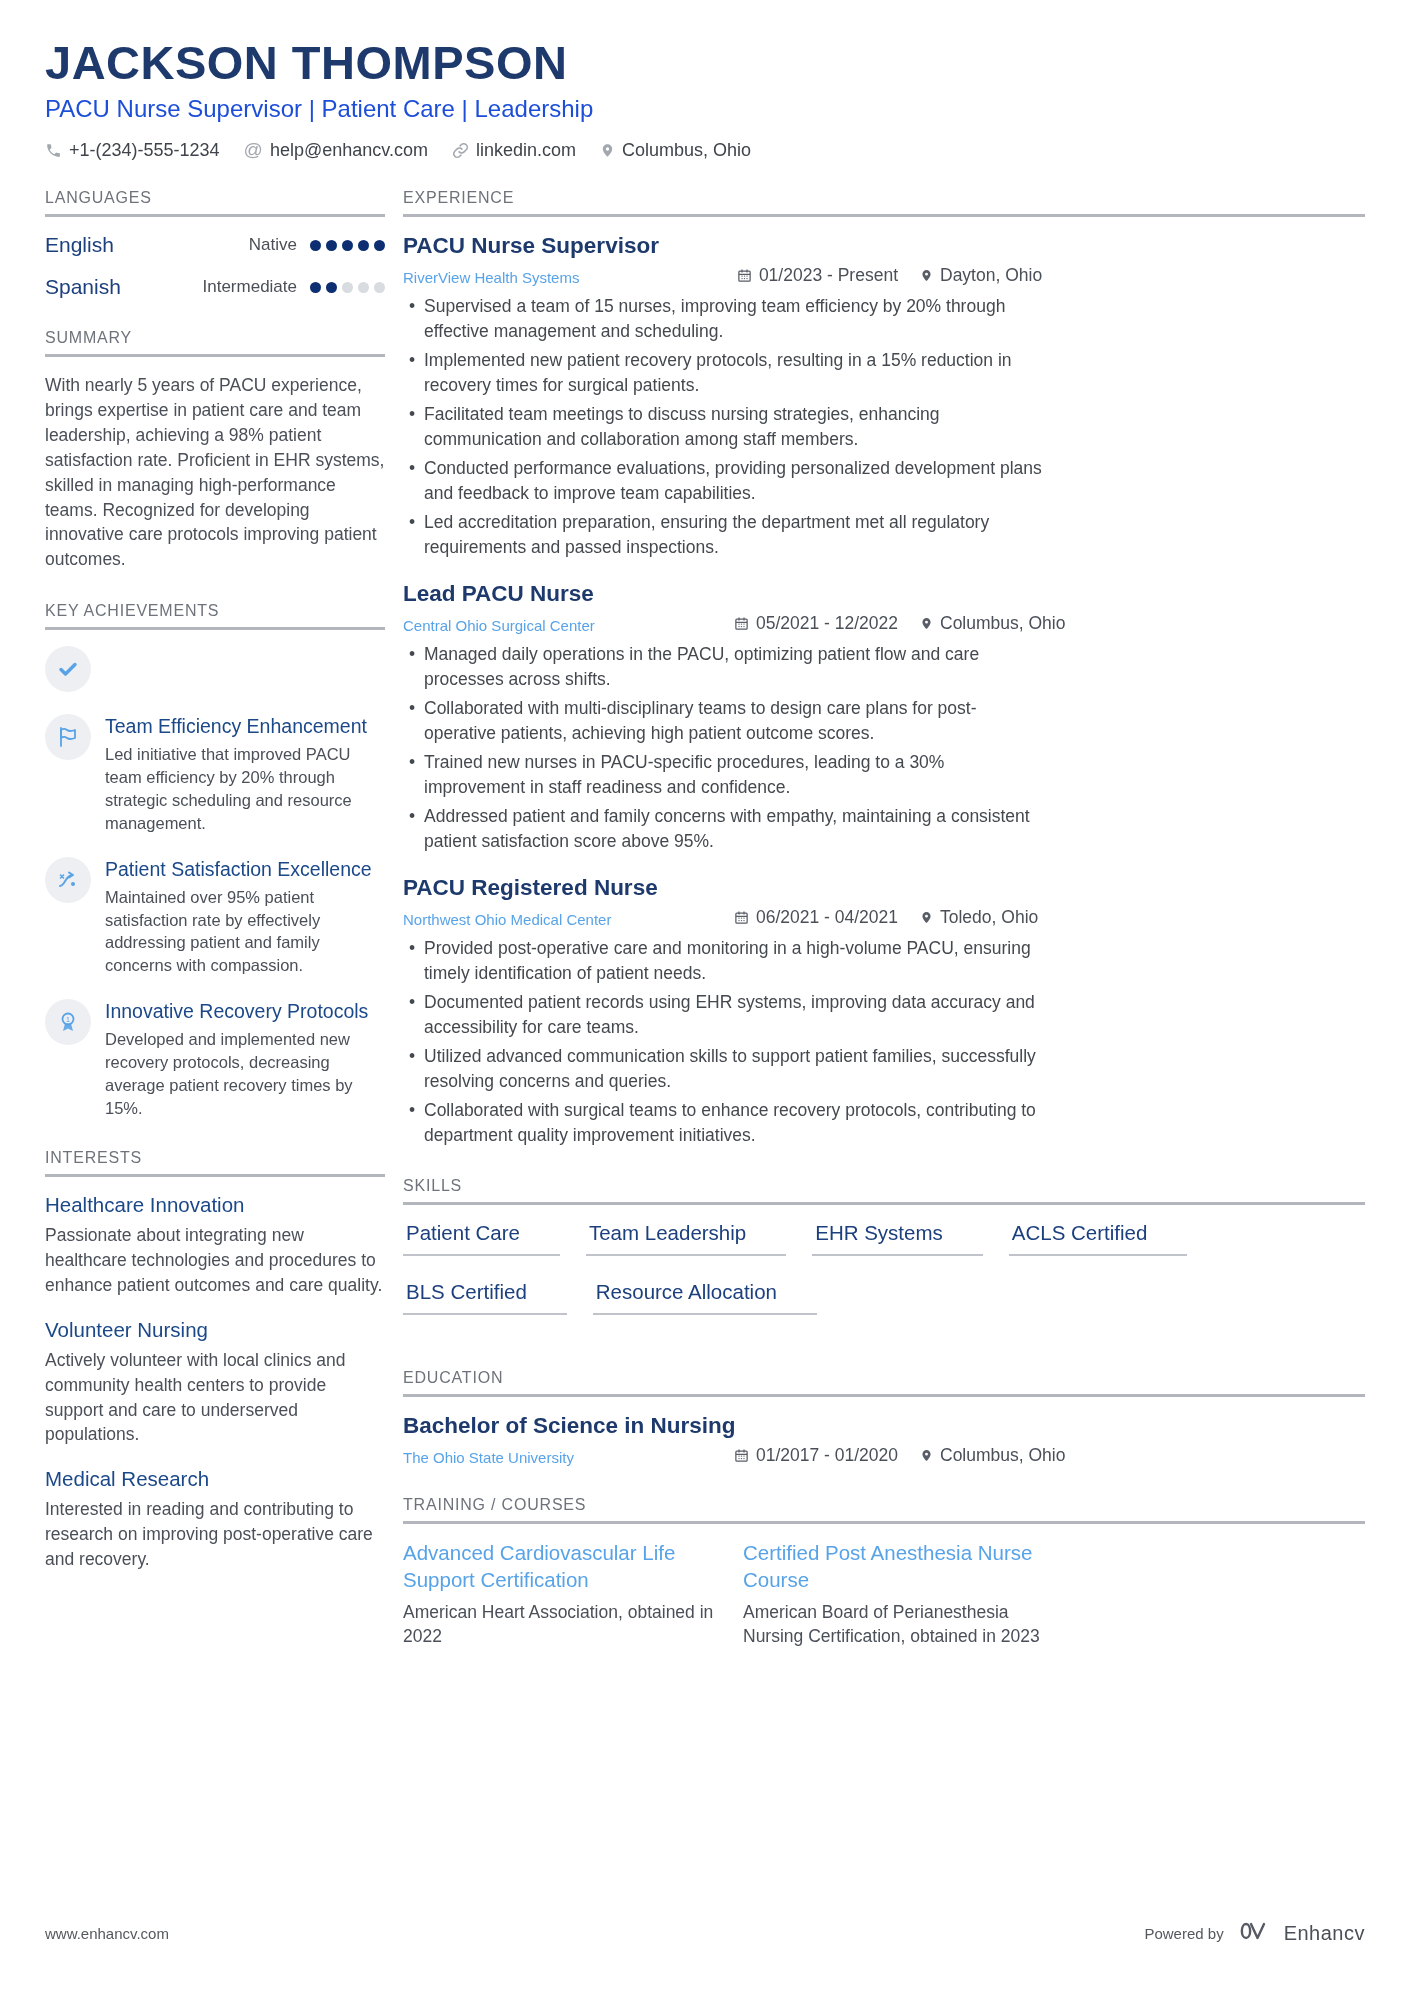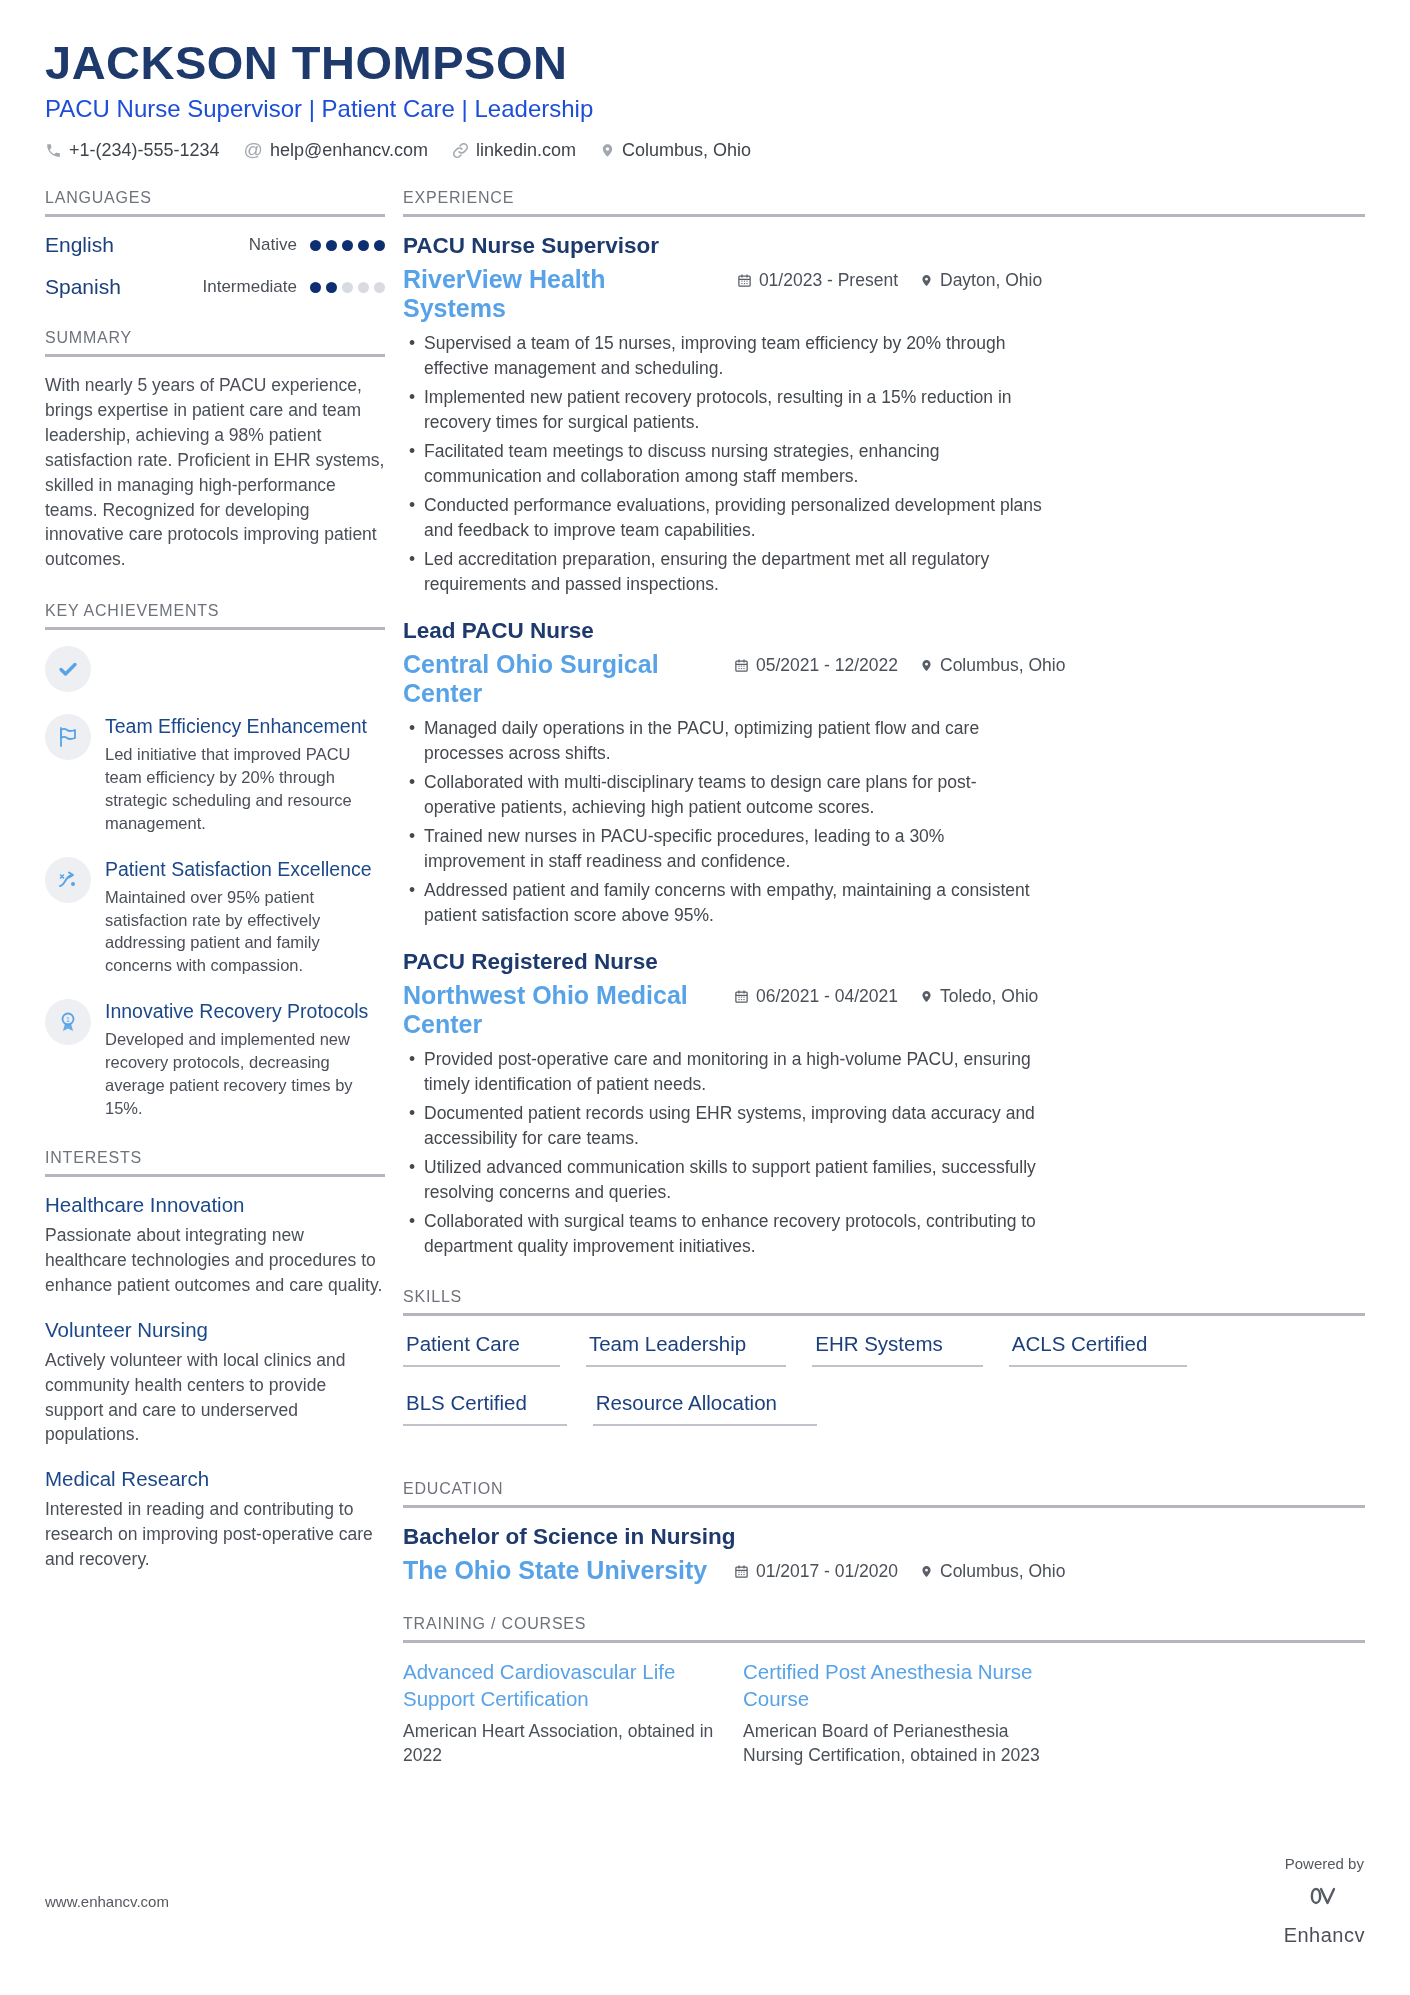--- a/index.html
+++ b/index.html
@@ -60,21 +60,21 @@
   .ach-text { font-size: 16.5px; line-height: 1.38; color: #4a4f58; }
 
   
   .int-item { margin-bottom: 20px; }
   .int-title { font-size: 20.5px; color: #1b4889; font-weight: 500; margin-bottom: 6px; }
 
   
   .job { margin-bottom: 22px; }
   .job-role { font-size: 22.5px; color: #1e3a6d; font-weight: 600; margin-bottom: 6px; }
   .job-meta-row { display: flex; align-items: baseline; padding-right: 295px; margin-bottom: 8px; }
-  .job-company { flex: 1; font-size: 25px; color: #58a3e7; font-weight: 700; }
+  .job-company { flex: 1; font-size: 15px; color: #58a3e7; font-weight: 400; }
   .meta-chunk { display: flex; align-items: center; gap: 7px; font-size: 17.5px; color: #4b5058; white-space: nowrap; }
   .meta-date { width: 190px; justify-content: flex-end; }
   .meta-loc { width: 150px; margin-left: 22px; }
   .meta-icon { color: #585d66; display: inline-flex; }
   ul.bullets { list-style: none; max-width: 640px; }
   ul.bullets li {
     font-size: 17.5px; line-height: 1.4; color: #44494f;
     padding-left: 21px; position: relative; margin-bottom: 5px;
   }
   ul.bullets li::before { content: "•"; position: absolute; left: 6px; color: #44494f; }
@@ -94,21 +94,21 @@
   .training-grid { display: grid; grid-template-columns: 320px 320px; column-gap: 20px; }
   .course-title { font-size: 20.5px; color: #58a3e7; font-weight: 500; line-height: 1.3; margin-bottom: 6px; }
   .course-text { font-size: 17.5px; line-height: 1.38; color: #4a4f58; }
 
   
   .footer {
     position: absolute; left: 45px; right: 45px; bottom: 48px;
     display: flex; align-items: center; justify-content: space-between;
   }
   .footer-url { font-size: 15px; color: #55595f; }
-  .footer-right { display: flex; align-items: center; gap: 12px; flex-direction: column; }
+  .footer-right { display: flex; align-items: center; gap: 12px; }
   .powered { font-size: 15px; color: #55595f; }
   .brand { font-size: 20px; color: #4b5058; letter-spacing: 0.5px; }
 </style>
 </head>
 <body>
 
 <div class="page">
 
   <header>
     <h1 class="name">JACKSON THOMPSON</h1>

